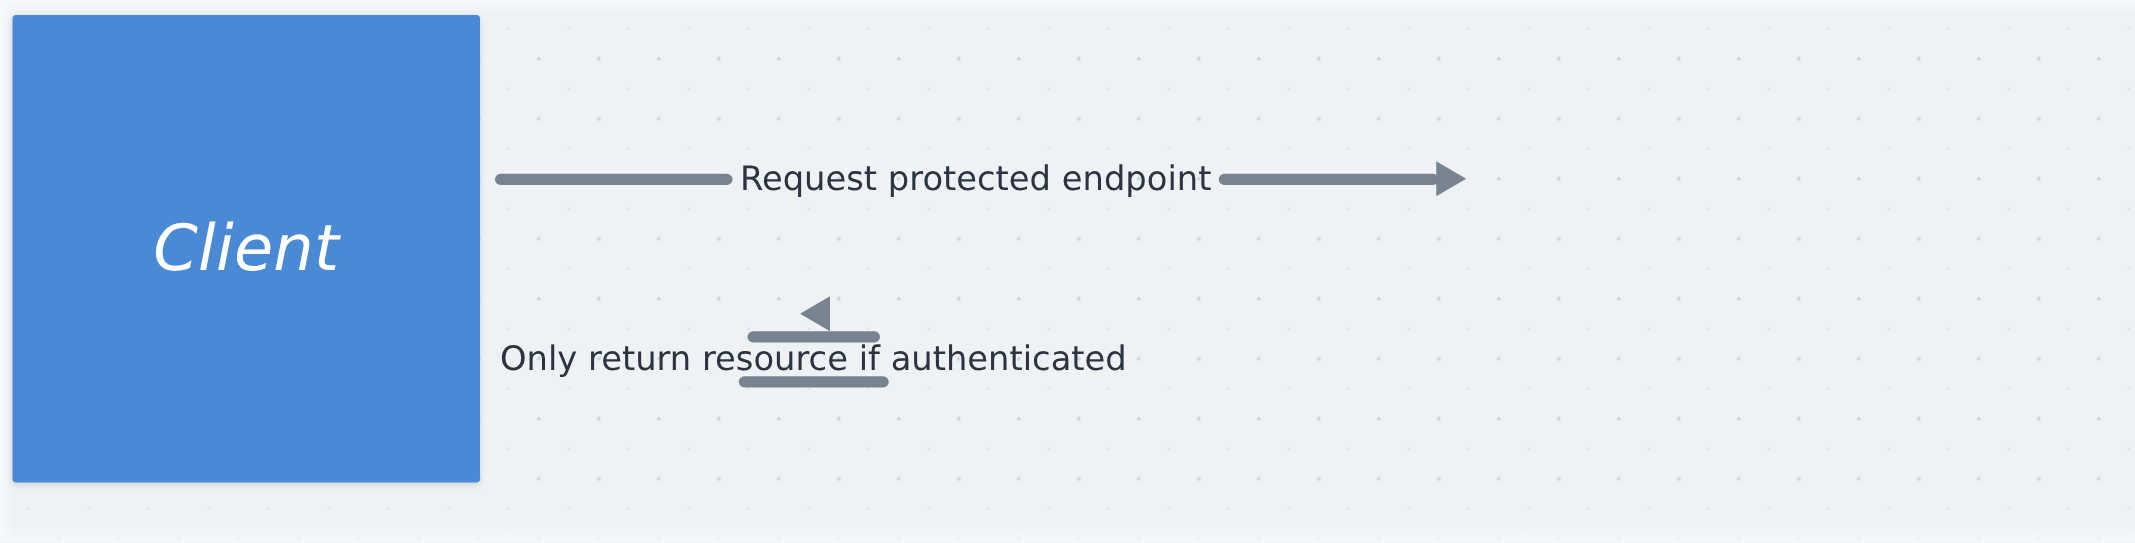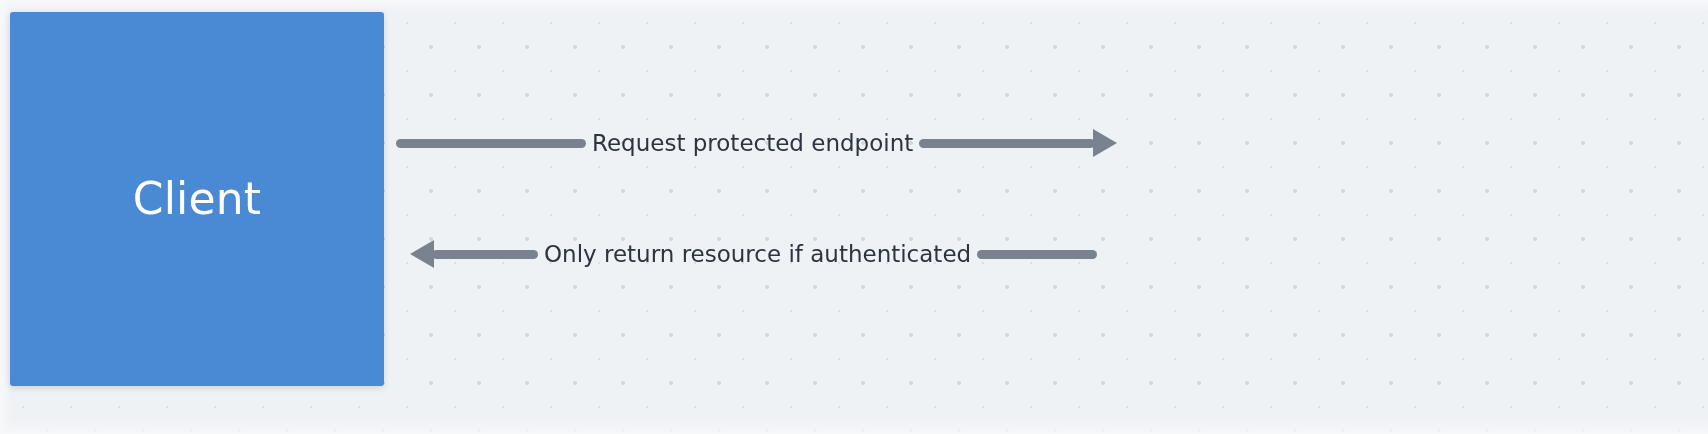--- a/index.html
+++ b/index.html
@@ -45,25 +45,26 @@
 
   .node {
     position: absolute;
     display: flex;
     align-items: center;
     justify-content: center;
     border-radius: 3px;
     box-shadow: 0 2px 6px rgba(60,70,90,0.18);
   }
   .node-label {
-    font-size: 44px;
+    font-size: 51px;
     font-weight: 400;
     letter-spacing: 0.2px;
     line-height: 1;
     white-space: nowrap;
+    font-style: italic;
   }
 
   #client-node {
     left: 10px;
     top: 12px;
     width: 374px;
     height: 374px;
     background: #4a8ad4;
   }
   #client-node .node-label { color: #ffffff; }
@@ -84,21 +85,21 @@
     align-items: center;
     height: 34px;
   }
   .conn-line {
     height: 9px;
     background: #78838f;
     border-radius: 5px;
     flex: 0 0 auto;
   }
   .conn-label {
-    font-size: 23px;
+    font-size: 27px;
     color: #2b3440;
     white-space: nowrap;
     padding: 0 6px;
     line-height: 1;
   }
   .arrowhead {
     width: 0;
     height: 0;
     flex: 0 0 auto;
   }
@@ -116,22 +117,23 @@
   }
 
   #conn-request {
     left: 396px;
     top: 126px;
   }
   #conn-request .seg-a { width: 190px; }
   #conn-request .seg-b { width: 176px; }
 
   #conn-response {
-    left: 410px;
+    left: 394px;
     top: 237px;
+    flex-direction: column;
   }
   #conn-response .seg-a { width: 106px; }
   #conn-response .seg-b { width: 120px; }
 </style>
 </head>
 <body>
 
 <div id="canvas">
 
   <div class="edge-fade-top"></div>

